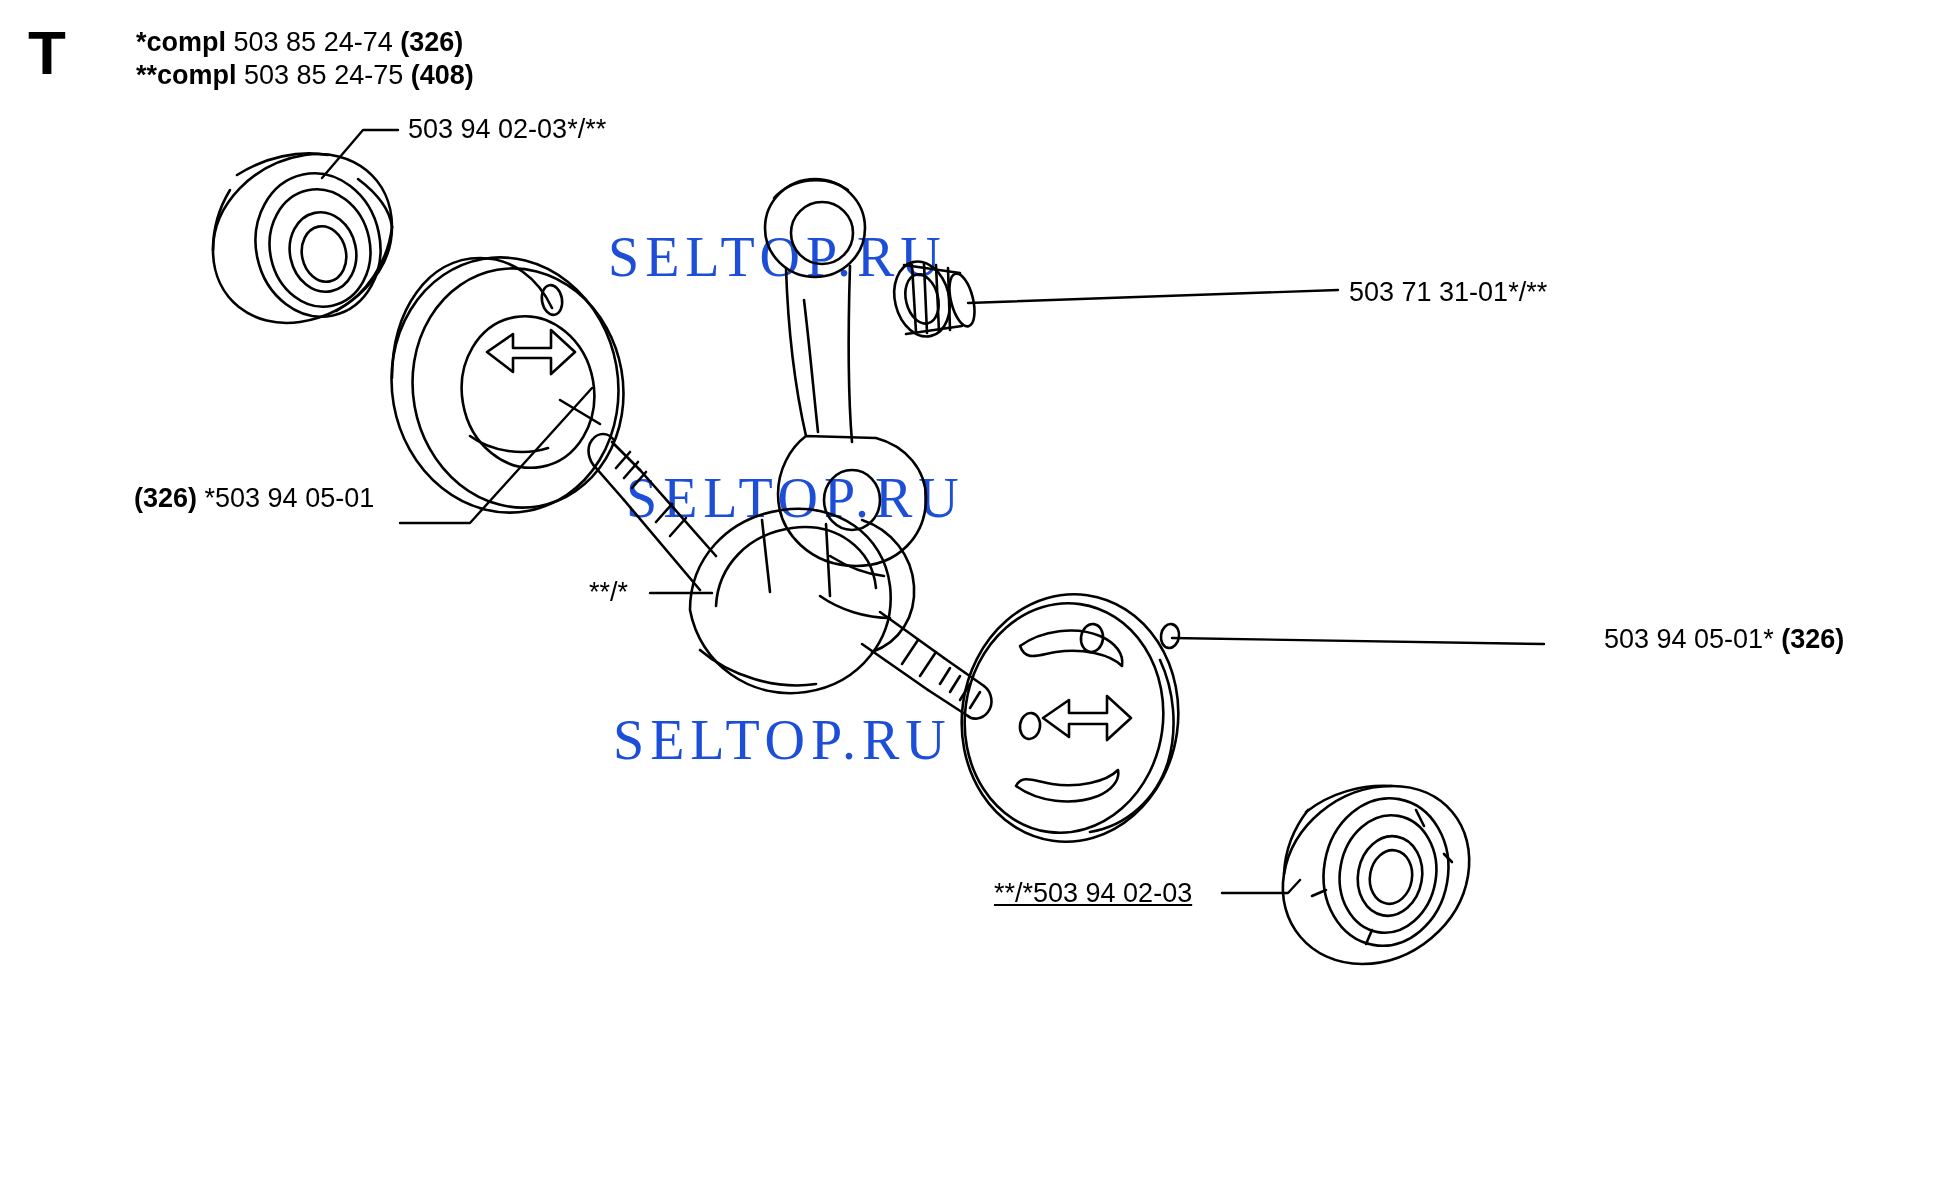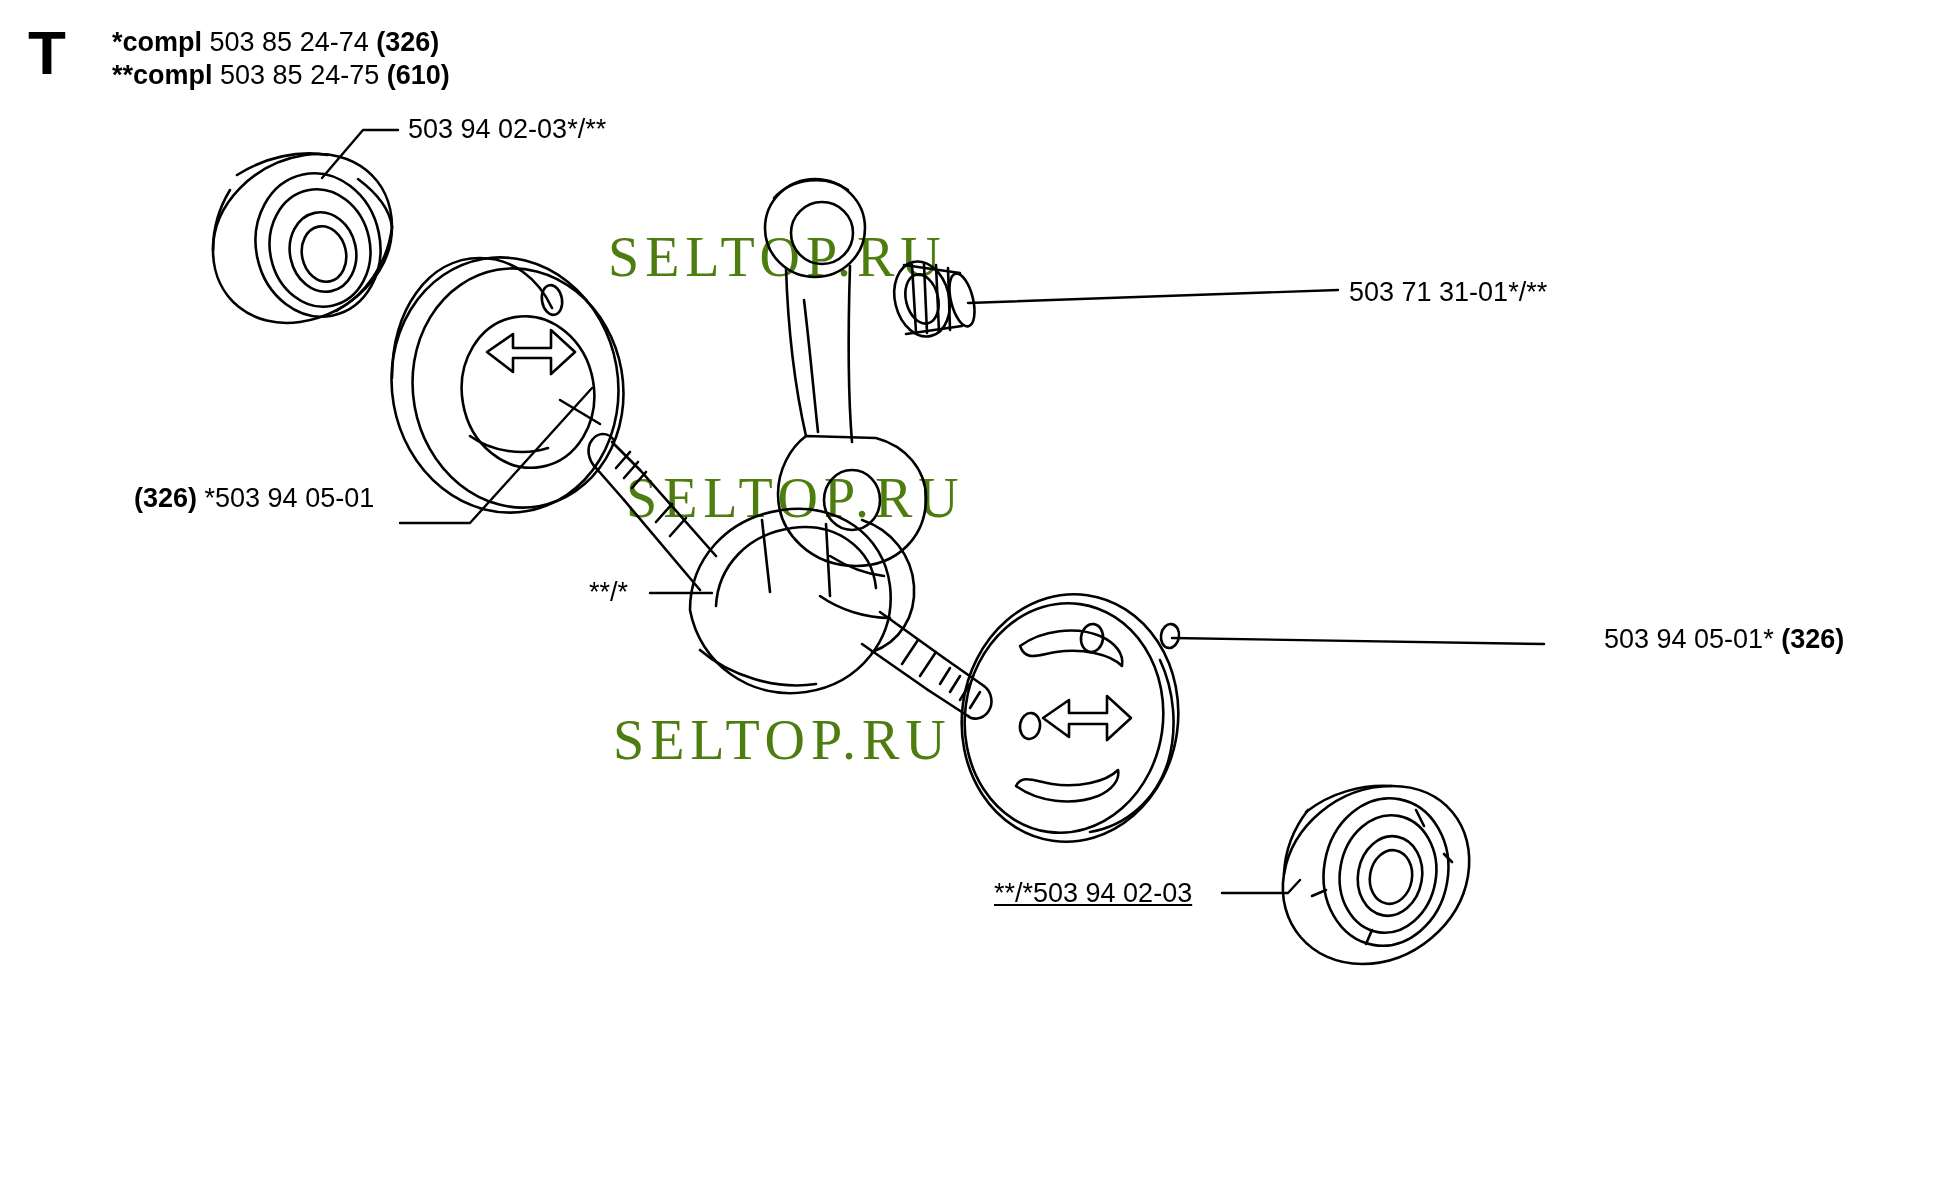--- a/index.html
+++ b/index.html
@@ -42,21 +42,21 @@
 
   
   .header-block {
     position: absolute;
     left: 112px;
     top: 26px;
     font-size: 27px;
     line-height: 33px;
     white-space: nowrap;
   }
-  .header-line { white-space: nowrap; }
+  .header-line { white-space: nowrap; margin-left: 24px; }
   .hb { font-weight: bold; }
   .hn { font-weight: normal; }
 
   
   .label {
     position: absolute;
     font-size: 27px;
     line-height: 30px;
     white-space: nowrap;
     font-weight: normal;
@@ -69,42 +69,42 @@
   #label-crankshaft       { left: 589px;  top: 577px; }
   #label-clutch-drum-right{ left: 1556px; top: 624px; margin-left: 48px; }
   #label-bearing-bottom   { left: 994px;  top: 878px; text-decoration: underline; }
 
   
   .watermark {
     position: absolute;
     font-family: "Liberation Serif", serif;
     font-size: 56px;
     letter-spacing: 6px;
-    color: #4d7c0f;
+    color: #1d4ed8;
     white-space: nowrap;
     pointer-events: none;
     user-select: none;
   }
   #watermark-1 { left: 608px; top: 225px; }
   #watermark-2 { left: 626px; top: 466px; }
   #watermark-3 { left: 613px; top: 708px; }
 </style>
 </head>
 <body>
 
 <div id="sheet">
 
   <div class="section-letter">T</div>
 
   <div class="header-block">
     <div class="header-line">
       <span class="hb">*compl</span><span class="hn">&nbsp;</span><span class="hn">503 85 24-74</span><span class="hn">&nbsp;</span><span class="hb">(326)</span>
     </div>
     <div class="header-line">
-      <span class="hb">**compl</span><span class="hn">&nbsp;</span><span class="hn">503 85 24-75</span><span class="hn">&nbsp;</span><span class="hb">(610)</span>
+      <span class="hb">**compl</span><span class="hn">&nbsp;</span><span class="hn">503 85 24-75</span><span class="hn">&nbsp;</span><span class="hb">(408)</span>
     </div>
   </div>
 
   <div class="watermark" id="watermark-1">SELTOP.RU</div>
   <div class="watermark" id="watermark-2">SELTOP.RU</div>
   <div class="watermark" id="watermark-3">SELTOP.RU</div>
 
   <svg id="diagram-svg" viewBox="0 0 1946 1204" xmlns="http://www.w3.org/2000/svg">
     <g fill="none" stroke="#000000" stroke-width="2.6" stroke-linecap="round" stroke-linejoin="round">
 

